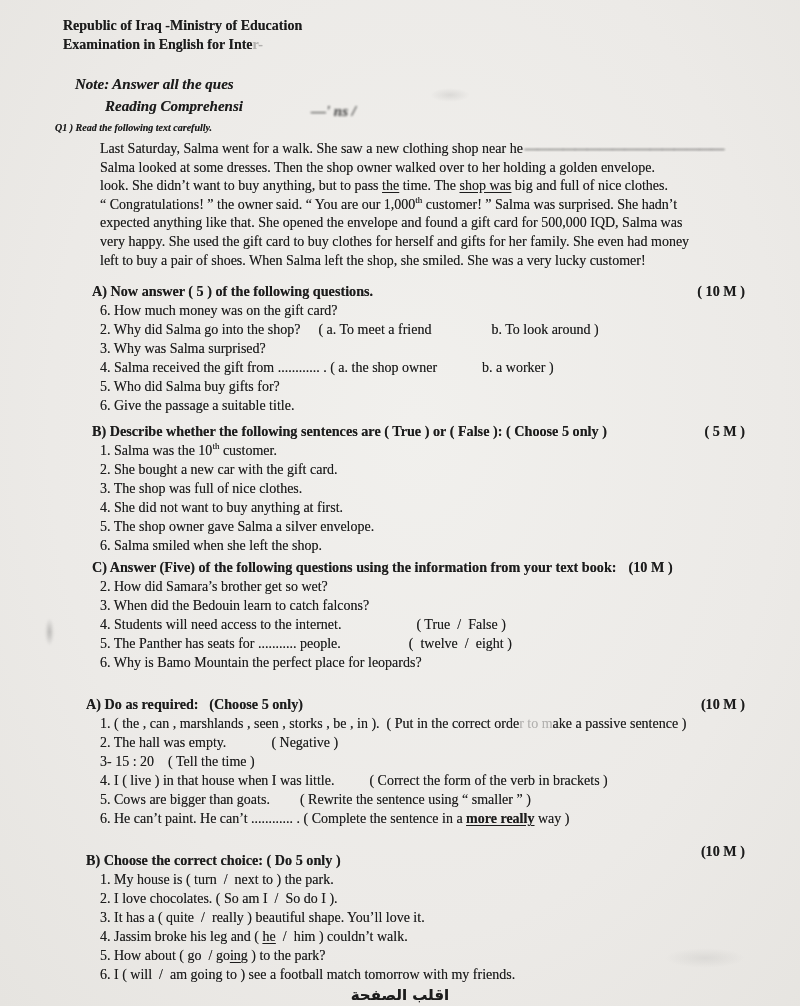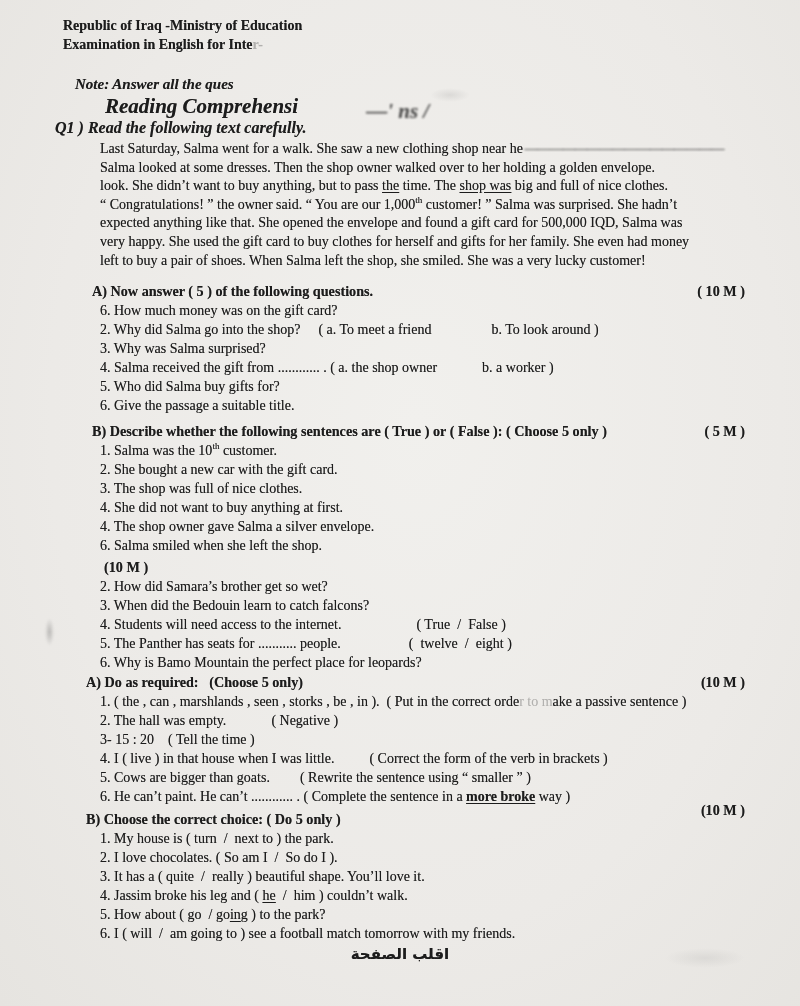--- a/index.html
+++ b/index.html
@@ -10,25 +10,25 @@
     background:
       radial-gradient(ellipse at 52% 42%, #f1f0ed 0%, #eceae7 62%, #e6e4e0 100%);
     font-family:"Liberation Serif","DejaVu Serif",serif;
     color:#1c1c1c;
     overflow:hidden;
     text-shadow:0 0 .5px rgba(25,25,25,.55);
   }
   .t,.seg{white-space:pre-wrap;}
   .hdr{padding:16px 0 0 63px;font-weight:bold;font-size:14px;line-height:19px;}
   .note{margin:21px 0 0 75px;font-weight:bold;font-style:italic;font-size:15px;line-height:19px;}
-  .reading{margin:3px 8px 0 105px;font-weight:bold;font-style:italic;font-size:21px;line-height:19px;}
-  .q1row{margin:2px 0 0 55px;font-weight:bold;font-style:italic;font-size:16px;line-height:19px;}
+  .reading{margin:3px 8px 0 105px;font-weight:bold;font-style:italic;font-size:15px;line-height:19px;}
+  .q1row{margin:2px 0 0 55px;font-weight:bold;font-style:italic;font-size:10px;line-height:19px;}
   .passage{margin:3px 55px 0 100px;font-size:14px;line-height:18.6px;}
   .sec-head{display:flex;margin:0 55px 0 92px;font-weight:bold;font-size:14.2px;line-height:20px;}
-  .q2 .sec-head{margin-left:86px;}
+  .q2 .sec-head{margin-left:86px;margin-top:22px;}
   .items{margin:0 40px 0 100px;font-size:14px;line-height:19px;}
   .q2 .items{}
   .secA{margin-top:11px;}
   .secB{margin-top:6px;}
   .secC{margin-top:2px;}
   .q2row{display:flex;margin:2px 55px 0 58px;font-weight:bold;font-style:italic;font-size:15px;line-height:20px;}
   .q2sub{margin-top:0;}
   .q2subB{margin-top:3px;}
   .footer{margin-top:1px;text-align:center;font-weight:bold;font-size:15px;line-height:20px;
           font-family:"DejaVu Sans",sans-serif;}
@@ -100,27 +100,28 @@
   <div class="secB">
     <div class="sec-head">
         <span class="t">B) Describe whether the following sentences are ( True ) or ( False ): ( Choose 5 only )</span>
         <span class="t mr">( 5 M )</span>
       </div>
     <div class="items">
       <div><span class="seg">1. Salma was the 10</span><span class="seg sup">th</span><span class="seg"> customer.</span></div>
       <div><span class="seg">2. She bought a new car with the gift card.</span></div>
       <div><span class="seg">3. The shop was full of nice clothes.</span></div>
       <div><span class="seg">4. She did not want to buy anything at first.</span></div>
-      <div><span class="seg">4. The shop owner gave Salma a silver envelope.</span></div>
+      <div><span class="seg">5. The shop owner gave Salma a silver envelope.</span></div>
       <div><span class="seg">6. Salma smiled when she left the shop.</span></div>
     </div>
   </div>
 
   <div class="secC">
     <div class="sec-head">
+        <span class="t">C) Answer (Five) of the following questions using the information from your text book:</span>
         <span class="t g12">(10 M )</span>
       </div>
     <div class="items">
       <div><span class="seg">2. How did Samara’s brother get so wet?</span></div>
       <div><span class="seg">3. When did the Bedouin learn to catch falcons?</span></div>
       <div><span class="seg">4. Students will need access to the internet.</span><span class="seg g75">( True  /  False )</span></div>
       <div><span class="seg">5. The Panther has seats for ........... people.</span><span class="seg g68">(  twelve  /  eight )</span></div>
       <div><span class="seg">6. Why is Bamo Mountain the perfect place for leopards?</span></div>
     </div>
   </div>
@@ -131,21 +132,21 @@
       <div class="sec-head">
           <span class="t">A) Do as required:   (Choose 5 only)</span>
           <span class="t mr">(10 M )</span>
         </div>
       <div class="items">
         <div><span class="seg">1. ( the , can , marshlands , seen , storks , be , in ).  ( Put in the correct orde</span><span class="seg fade">r to m</span><span class="seg">ake a passive sentence )</span></div>
         <div><span class="seg">2. The hall was empty.</span><span class="seg g45">( Negative )</span></div>
         <div><span class="seg">3- 15 : 20</span><span class="seg g14">( Tell the time )</span></div>
         <div><span class="seg">4. I ( live ) in that house when I was little.</span><span class="seg g35">( Correct the form of the verb in brackets )</span></div>
         <div><span class="seg">5. Cows are bigger than goats.</span><span class="seg g30">( Rewrite the sentence using “ smaller ” )</span></div>
-        <div><span class="seg">6. He can’t paint. He can’t ............ . ( Complete the sentence in a </span><span class="seg bu">more broke</span><span class="seg"> way )</span></div>
+        <div><span class="seg">6. He can’t paint. He can’t ............ . ( Complete the sentence in a </span><span class="seg bu">more really</span><span class="seg"> way )</span></div>
       </div>
     </div>
 
     <div class="q2subB">
       <div class="sec-head">
           <span class="t">B) Choose the correct choice: ( Do 5 only )</span>
           <span class="t mr raise">(10 M )</span>
         </div>
       <div class="items">
         <div><span class="seg">1. My house is ( turn  /  next to ) the park.</span></div>

